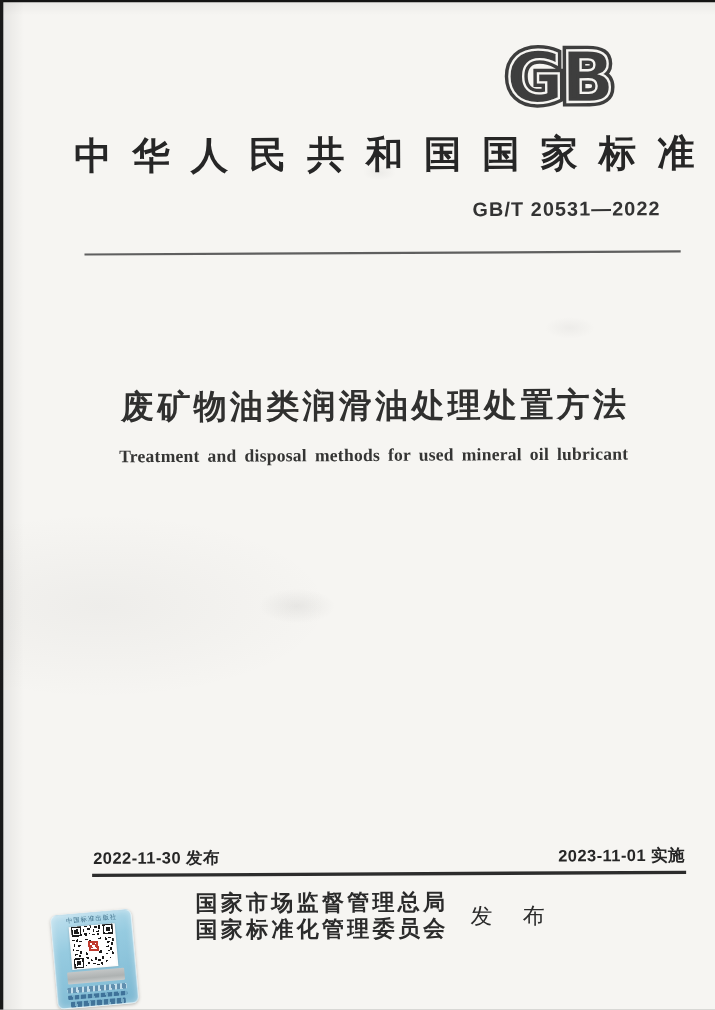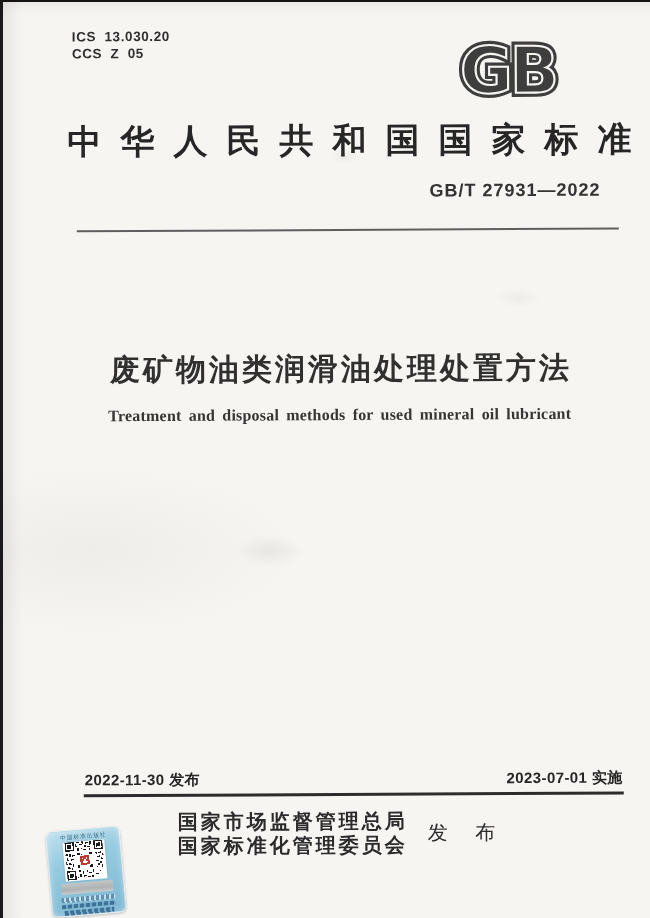--- a/index.html
+++ b/index.html
@@ -135,45 +135,41 @@
     background:radial-gradient(ellipse at center, rgba(120,120,120,0.07), rgba(0,0,0,0) 70%);}
   .smudge-3{left:330px;top:150px;width:30px;height:14px;
     background:radial-gradient(ellipse at center, rgba(120,120,120,0.08), rgba(0,0,0,0) 70%);}
 </style>
 </head>
 <body>
 
 <div class="page">
   <div class="content">
 
-    <div class="ics-block">
-      <div>ICS 13.030.20</div>
-      <div>CCS Z 05</div>
-    </div>
 
     <div class="gb-logo">
       <svg viewBox="0 0 200 104" xmlns="http://www.w3.org/2000/svg">
         <text x="100" y="88" text-anchor="middle" font-family="DejaVu Sans, sans-serif" font-size="92" font-weight="bold" letter-spacing="-4" fill="#3e3e3e" stroke="#3e3e3e" stroke-width="12" stroke-linejoin="miter">GB</text>
         <text x="100" y="88" text-anchor="middle" font-family="DejaVu Sans, sans-serif" font-size="92" font-weight="bold" letter-spacing="-4" fill="none" stroke="#f6f5f2" stroke-width="3">GB</text>
       </svg>
     </div>
 
     <div class="header-title">中华人民共和国国家标准</div>
 
-    <div class="std-number">GB/T 27931—2022</div>
+    <div class="std-number">GB/T 20531—2022</div>
 
     <div class="hr-top"></div>
 
     <div class="main-title">废矿物油类润滑油处理处置方法</div>
 
     <div class="en-title">Treatment and disposal methods for used mineral oil lubricant</div>
 
     <div class="date-row">
       <span>2022-11-30 发布</span>
-      <span>2023-07-01 实施</span>
+      <span>2023-11-01 实施</span>
     </div>
 
     <div class="hr-bottom"></div>
 
     <div class="publisher">
       <div class="pub-lines">
         <div>国家市场监督管理总局</div>
         <div>国家标准化管理委员会</div>
       </div>
       <div class="publish-label">发 布</div>

